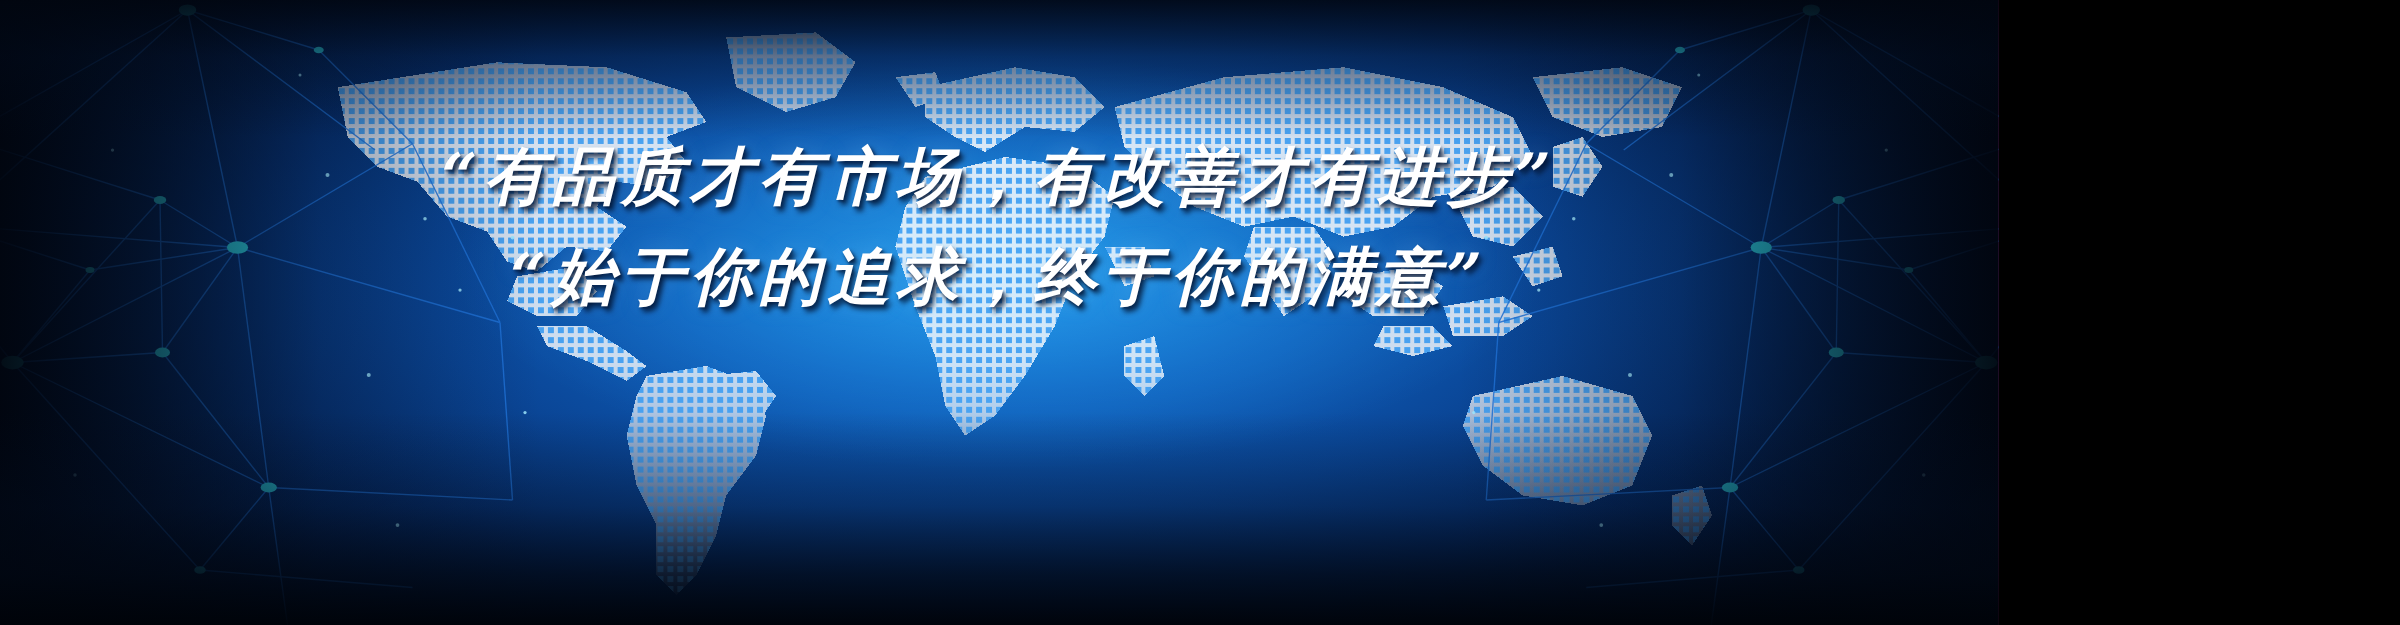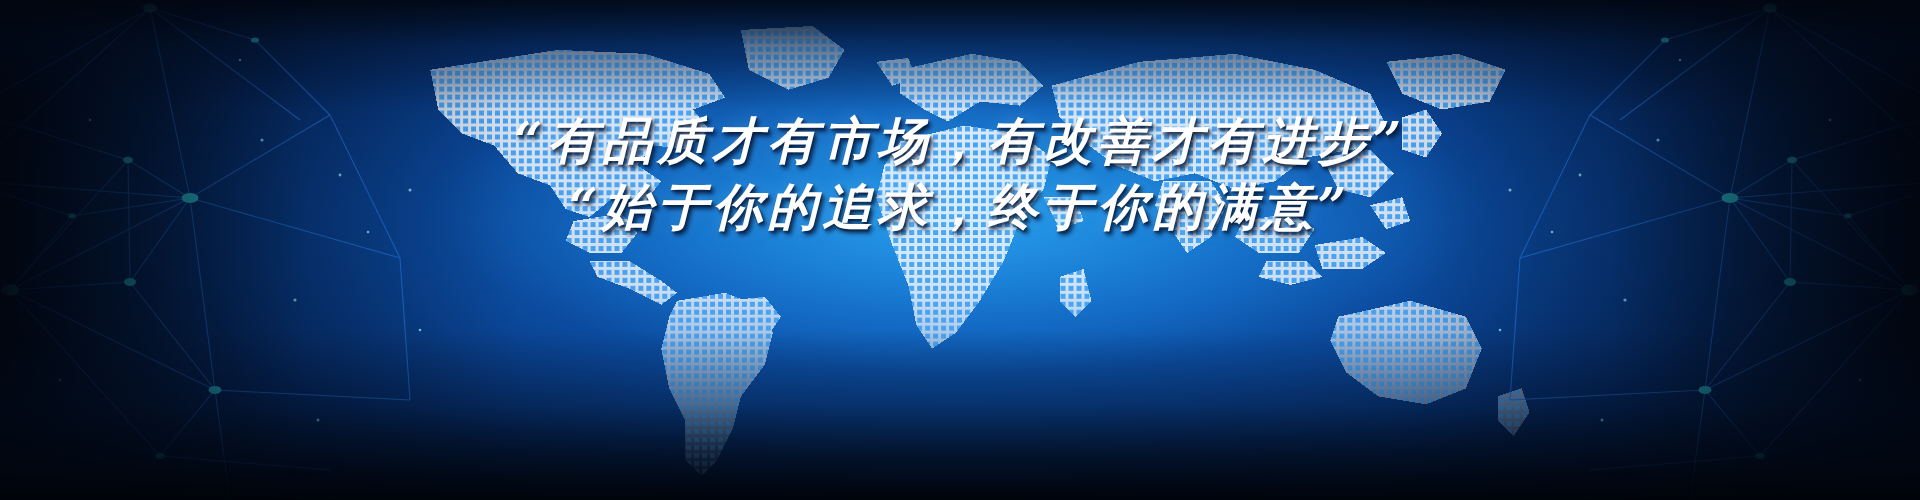--- a/index.html
+++ b/index.html
@@ -1,19 +1,19 @@
 <!DOCTYPE html>
 <html><head>
 <meta charset="utf-8">
 <title>Banner</title>
 <style>
   html,body{margin:0;padding:0;background:#000;}
   #banner{
     position:relative;
-    width:1920px;
+    width:1599px;
     height:500px;
     overflow:hidden;
     font-family:"DejaVu Sans","Liberation Sans",sans-serif;
     background:#be185d;
   }
 
   
   .layer{position:absolute;inset:0;}
 
   #bg-base{
@@ -71,21 +71,21 @@
     font-style:italic;
     font-size:50px;
     line-height:66px;
     letter-spacing:5px;
     white-space:nowrap;
     text-shadow:
       3px 4px 4px rgba(2,16,44,.75),
       1px 2px 2px rgba(3,22,56,.6),
       0 0 18px rgba(150,210,255,.25);
   }
-  #hl-line-2{margin-top:0;}
+  #hl-line-2{margin-top:14px;}
 </style>
 </head>
 <body>
 
 <div id="banner">
 
   <div class="layer" id="bg-base"></div>
   <div class="layer" id="bg-glow"></div>
 
   <div id="map-wrap">

